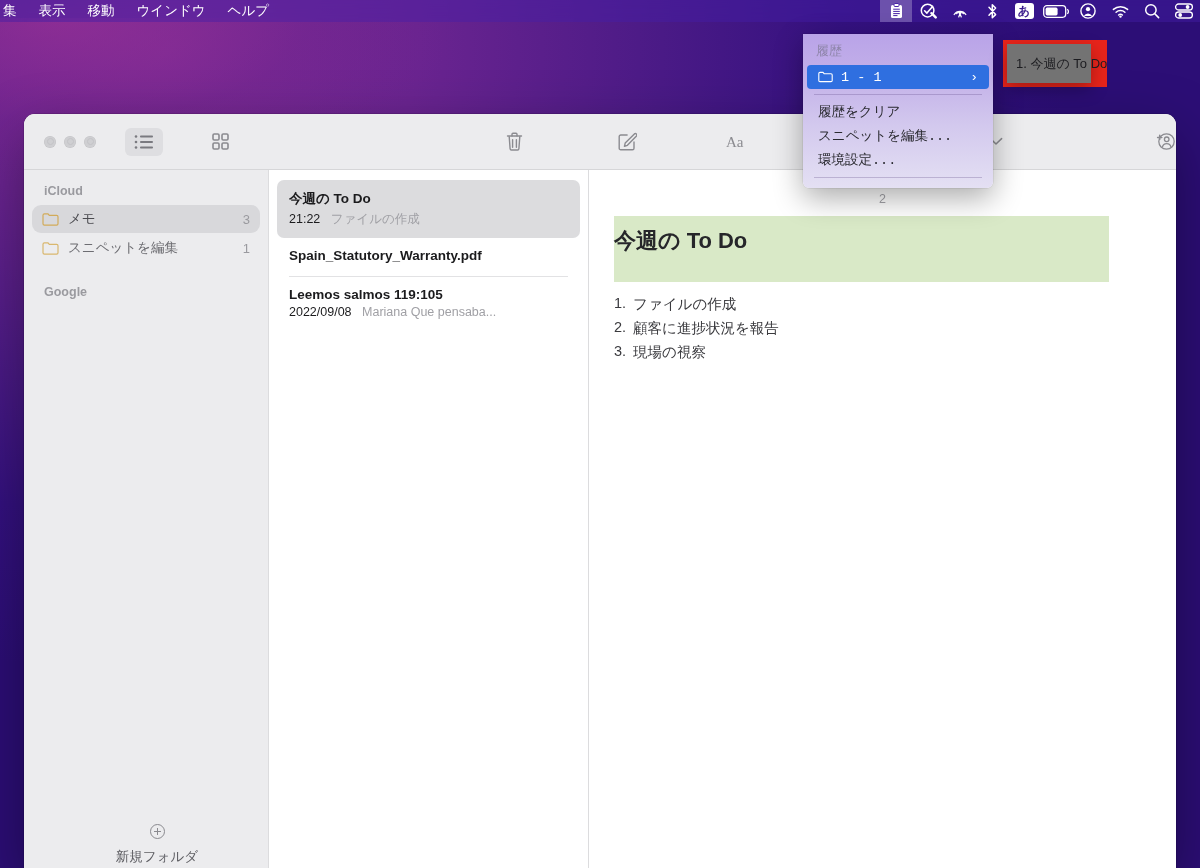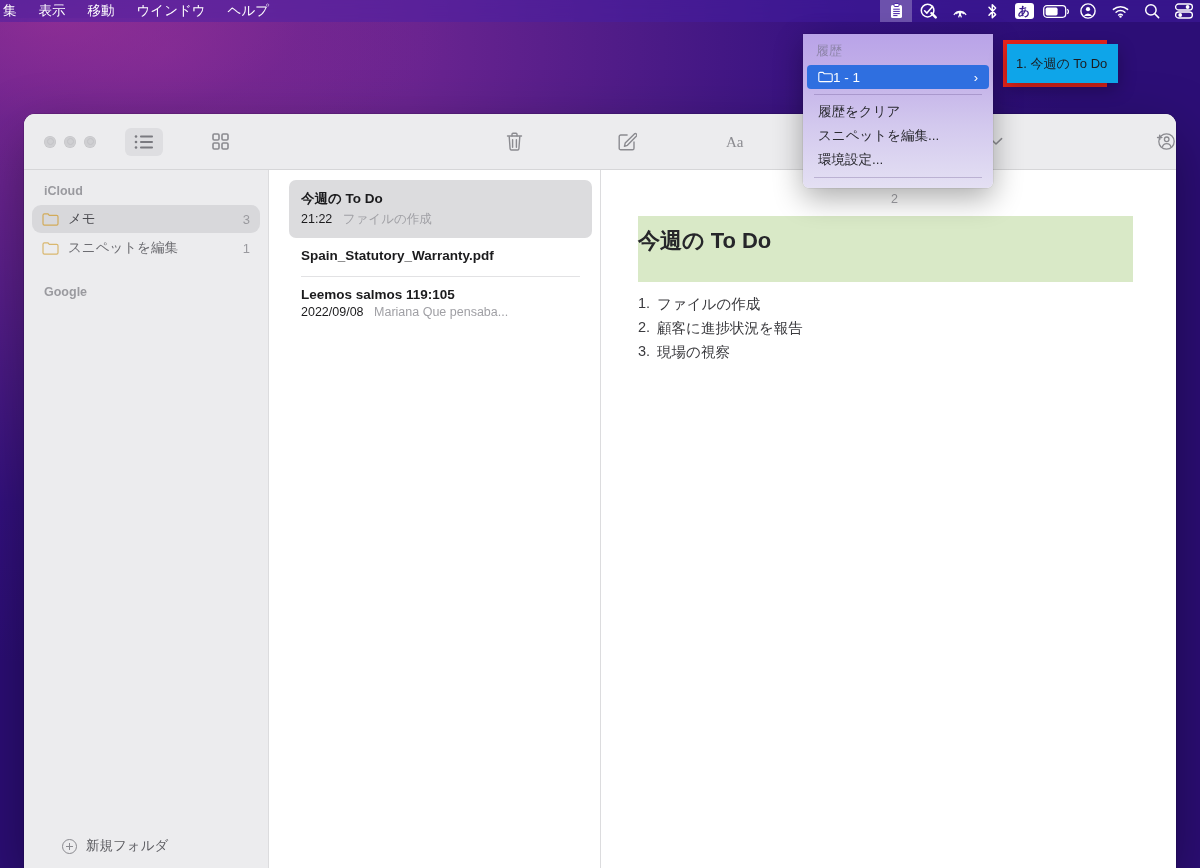--- a/index.html
+++ b/index.html
@@ -74,21 +74,21 @@
   }
   .tb-btn.sel { background:#dedee1; color:#7a7a80; }
   .tb-group-1 { display:flex; align-items:center; margin-left:10px; }
   .tb-spacer-a { width:218px; }
   .tb-spacer-b { width:37px; }
   .tb-spacer-c { width:35px; }
   .tb-spacer-d { width:30px; }
   .tb-spacer-e { width:94px; }
   .tb-btn svg { display:block; }
 
-  #body-row { display:flex; height:698px;gap:12px; }
+  #body-row { display:flex; height:698px; }
 
   
   #sidebar {
     width:245px; background:#ececee; border-right:1px solid #dcdcde;
     position:relative; flex:none;
   }
   .sb-head {
     font-size:12.5px; font-weight:700; color:#9a9a9f;
     padding:14px 0 6px 20px;
   }
@@ -96,23 +96,23 @@
   .sb-row {
     display:flex; align-items:center; height:28px;
     margin:1px 8px; padding:0 10px; border-radius:6px;
     font-size:13.5px; color:#6d6d72;
   }
   .sb-row.sel { background:#d8d8db; color:#4a4a4f;border-radius:9px; }
   .sb-folder { width:17px; height:14px; flex:none; margin-right:9px; }
   .sb-label { flex:1; white-space:nowrap; overflow:hidden; text-overflow:ellipsis; }
   .sb-count { font-size:13px; color:#9a9a9f; }
   #new-folder {
-    position:absolute; left:16px; bottom:0; width:100%; height:44px;
+    position:absolute; left:0; bottom:0; width:100%; height:44px;
     display:flex; align-items:center; padding-left:22px;
-    font-size:13.5px; color:#5c5c61; gap:9px;
+    font-size:13.5px; color:#5c5c61; gap:9px;flex-direction:column;
   }
   .plus-circle {
     width:15px; height:15px; border-radius:50%; border:1.3px solid #8a8a8f;
     position:relative; flex:none;
   }
   .plus-circle:before,.plus-circle:after{
     content:""; position:absolute; background:#8a8a8f;
   }
   .plus-circle:before{ left:3px; right:3px; top:6px; height:1.3px; }
   .plus-circle:after{ top:3px; bottom:3px; left:6px; width:1.3px; }
@@ -152,37 +152,37 @@
     background:linear-gradient(180deg,#b9a3e8 0%,#c4b2e9 30%,#d3c9ee 60%,#e4e0f3 100%);
     border-radius:0 0 6px 6px;
     box-shadow:0 10px 30px rgba(0,0,0,.33), 0 0 0 .5px rgba(0,0,0,.12);
     padding:6px 0 5px 0;
     z-index:60;
     font-size:13.5px;
     margin-top:10px;
   }
   .cm-head { color:#8d84a8; padding:2px 13px 5px 13px; font-size:13px; }
   .cm-item {
-    height:24px; display:flex; align-items:center; gap:0;
-    padding:0 11px; color:#2a2a30; margin:0 4px; border-radius:4px;
+    height:24px; display:flex; align-items:center; gap:8px;
+    padding:0 11px; color:#2a2a30; margin:0 4px; border-radius:4px;font-family:Liberation Mono, monospace;
   }
   .cm-item.hi { background:#2f6fe0; color:#fff; }
   .cm-item .chev { margin-left:auto; font-size:13px; }
   .cm-folder { width:15px; height:12px; flex:none; }
   .cm-sep { height:1px; background:rgba(90,70,130,.28); margin:5px 11px; }
 
   
   #submenu-box {
     position:absolute; left:1003px; top:40px; width:104px; height:47px;
     border:4px solid #e8241b; background:#e8241b;
     z-index:70;
   }
   #submenu {
-    position:absolute; left:1007px; top:44px; width:111px; height:39px;
-    background:#0ea5e9;
+    position:absolute; left:1007px; top:44px; width:84px; height:39px;
+    background:#737373;
     box-shadow:0 6px 18px rgba(0,0,0,.3);
     display:flex; align-items:center; padding:0 9px;
     font-size:13px; color:#1c1c20;
     z-index:71; white-space:nowrap;
   }
 </style>
 </head>
 <body>
 
 <div id="desktop"></div>

